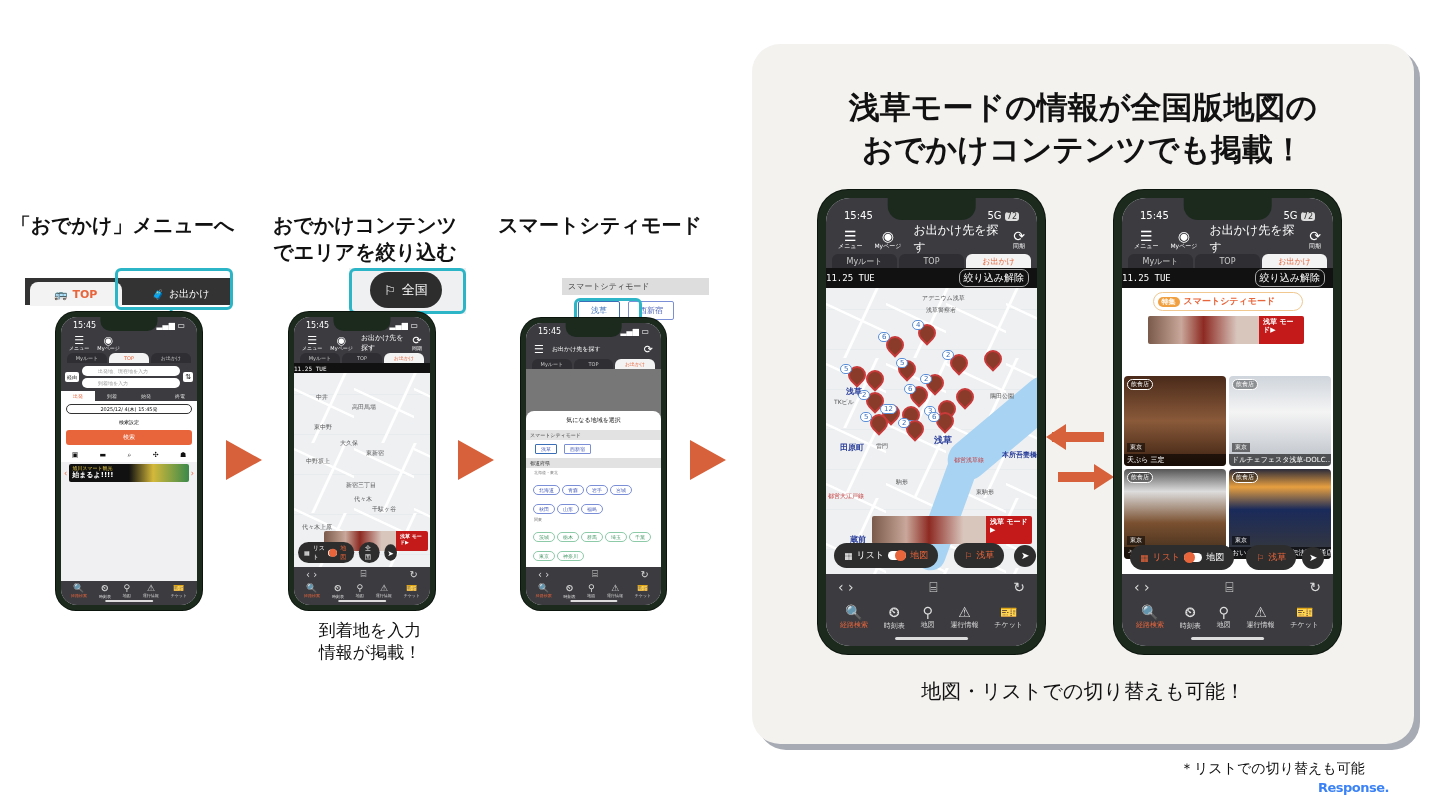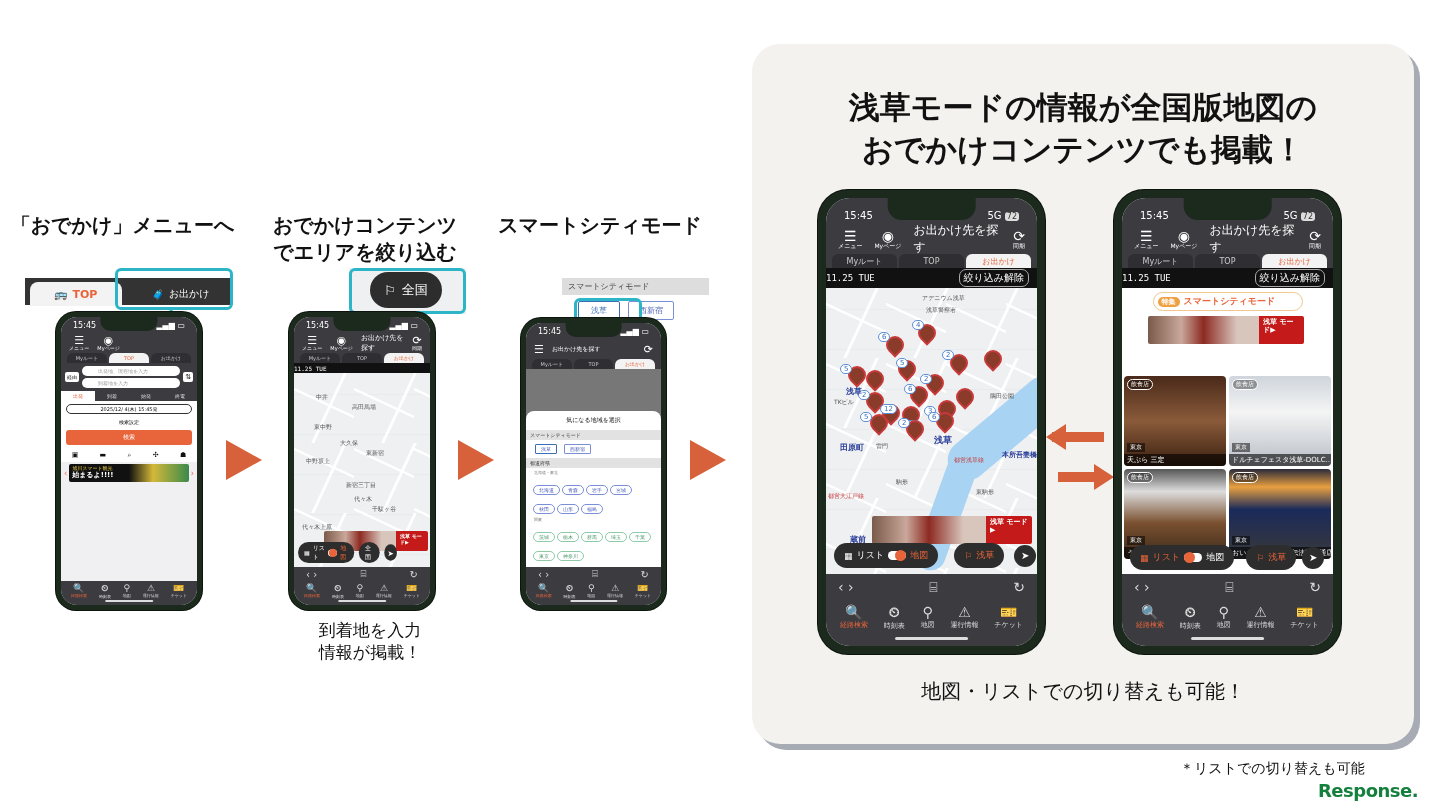--- a/index.html
+++ b/index.html
@@ -618,13 +618,13 @@
       <div>
           <b>🎫</b>
           <span>チケット</span>
         </div>
     </div>
     <div class="homebar"></div>
   </div>
 </div>
 
 <div style="position:absolute;left:1180px;top:760px;font-size:14px">＊リストでの切り替えも可能</div>
-<div style="position:absolute;left:1318px;top:780px;font-size:18px;color:#15803d;font-weight:bold;letter-spacing:-0.5px">Response.</div>
+<div style="position:absolute;left:1318px;top:780px;font-size:13px;color:#3b82f6;font-weight:bold;letter-spacing:-0.5px">Response.</div>
 
 </body></html>

